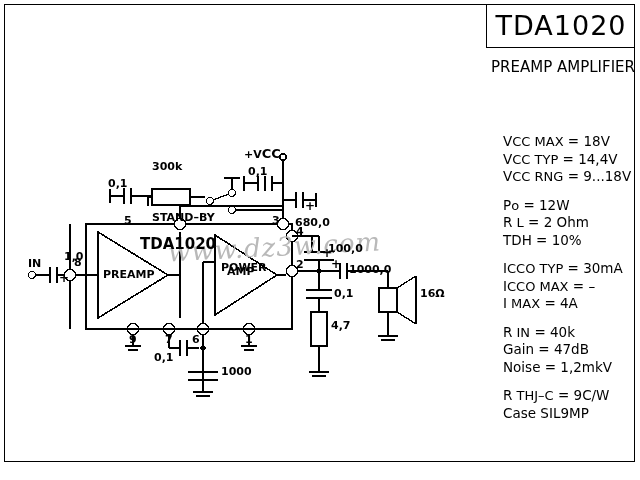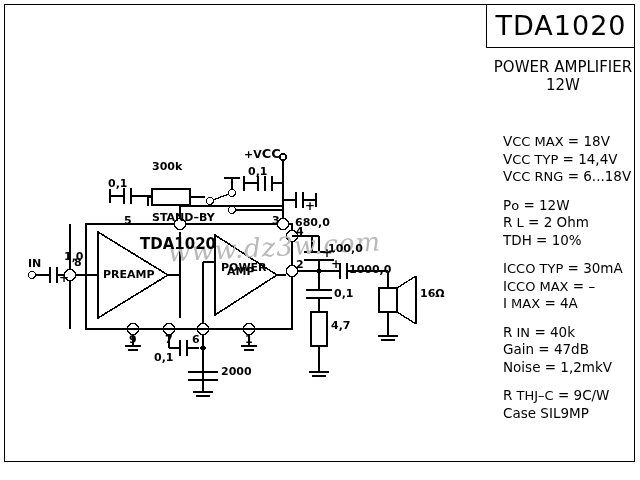--- a/index.html
+++ b/index.html
@@ -43,29 +43,28 @@
 
 <div id="root">
 
   <div class="frame"></div>
 
   <div class="title-box">
     <span class="t">TDA1020</span>
   </div>
 
   <div class="subtitle">
-    <span>POWER  AMPLIFIER</span>
-    <span class="l2">12W</span>
+    <span>PREAMP  AMPLIFIER</span>
   </div>
 
   <div class="specs" id="specs">
       <div class="grp">
         <div class="row"><span>V</span><span class="sub">CC</span><span class="sub"> MAX</span><span> = 18V</span></div>
         <div class="row"><span>V</span><span class="sub">CC</span><span class="sub"> TYP</span><span> = 14,4V</span></div>
-        <div class="row"><span>V</span><span class="sub">CC</span><span class="sub"> RNG</span><span> = 6...18V</span></div>
+        <div class="row"><span>V</span><span class="sub">CC</span><span class="sub"> RNG</span><span> = 9...18V</span></div>
       </div>
       <div class="grp">
         <div class="row"><span>P</span><span class="sub">o</span><span> = 12W</span></div>
         <div class="row"><span>R</span><span class="sub"> L</span><span> =  2 Ohm</span></div>
         <div class="row"><span>TDH</span><span> = 10%</span></div>
       </div>
       <div class="grp">
         <div class="row"><span>I</span><span class="sub">CCO</span><span class="sub"> TYP</span><span> = 30mA</span></div>
         <div class="row"><span>I</span><span class="sub">CCO</span><span class="sub"> MAX</span><span> = –</span></div>
         <div class="row"><span>I</span><span class="sub"> MAX</span><span> =     4A</span></div>
@@ -278,17 +277,17 @@
     <div class="lbl" style="left:328px;top:243px;">100,0</div>
     <div class="lbl" style="left:322px;top:247px;font-size:12px;">+</div>
 
     <div class="lbl" style="left:349px;top:264px;">1000,0</div>
     <div class="lbl" style="left:331px;top:258px;font-size:12px;">+</div>
 
     <div class="lbl" style="left:334px;top:288px;">0,1</div>
     <div class="lbl" style="left:331px;top:320px;">4,7</div>
 
     <div class="lbl" style="left:154px;top:352px;">0,1</div>
-    <div class="lbl" style="left:221px;top:366px;">2000</div>
+    <div class="lbl" style="left:221px;top:366px;">1000</div>
 
     <div class="lbl" style="left:420px;top:288px;">16Ω</div>
   </div>
 </div>
 
 </body></html>

